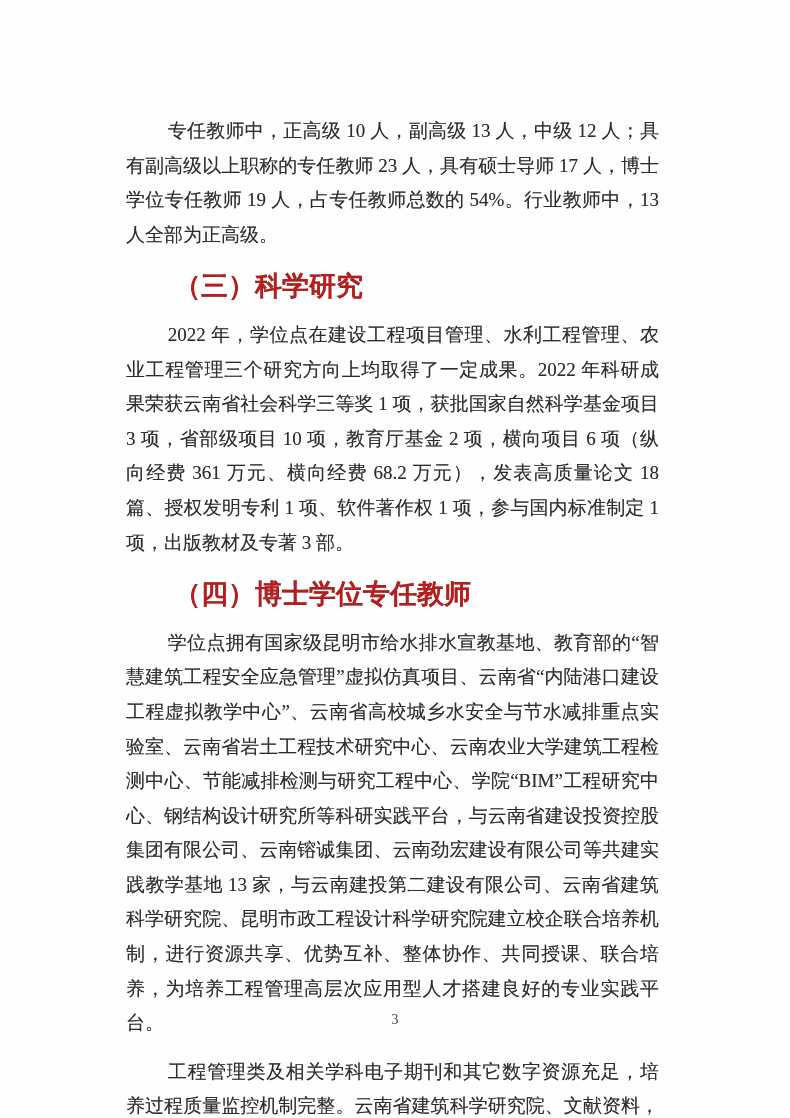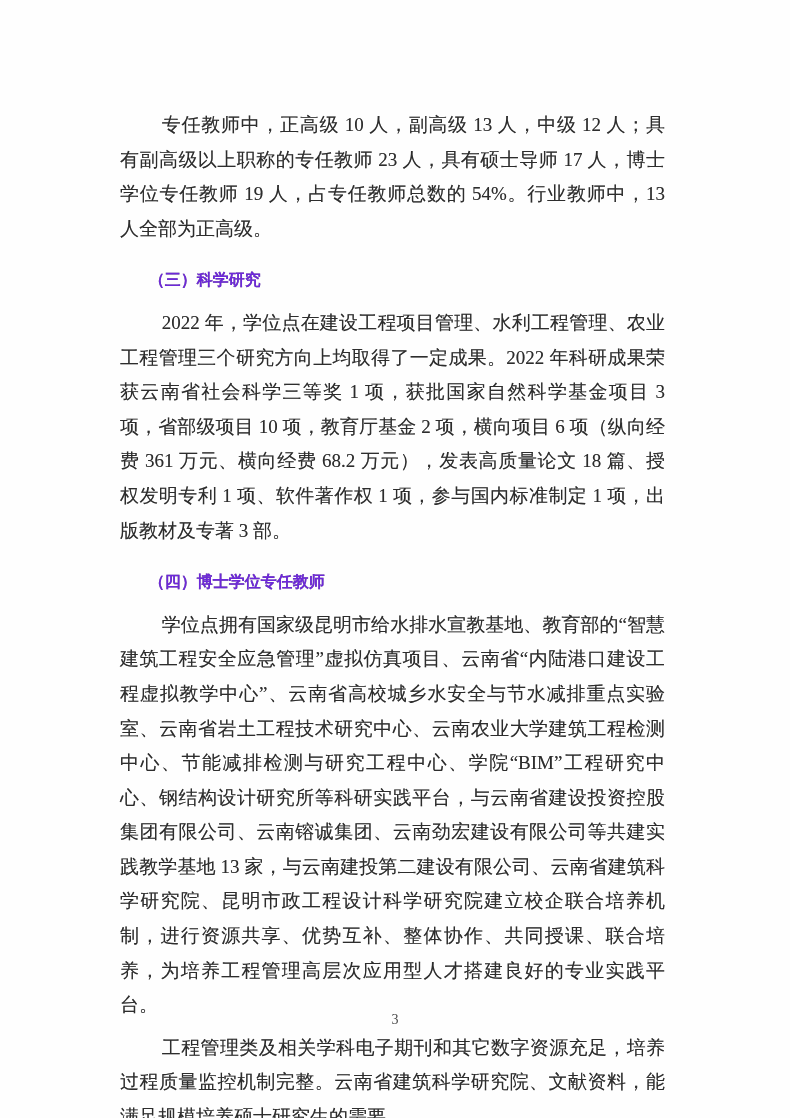--- a/index.html
+++ b/index.html
@@ -19,34 +19,34 @@
     background: #fefefe;
     overflow: hidden;
   }
   .content {
     position: absolute;
     left: 112px;
     top: 100px;
     width: 561px;
   }
   .body-para {
-    margin: 8px;
+    margin: 14px;
     font-size: 19px;
     line-height: 34.6px;
     color: #2d2d2d;
     text-align: justify;
     text-indent: 2.2em;
     text-shadow: 0 0 0.5px rgba(45,45,45,0.45);
   }
   .section-heading {
     margin: 17px 0 0 0;
-    font-size: 16px;
+    font-size: 27px;
     line-height: 34.6px;
     font-weight: 700;
-    color: #6d28d9;
+    color: #b91c1c;
     text-indent: 2.3em;
     text-shadow: 0 0 0.6px rgba(20,20,20,0.5);
   }
   .page-number {
     position: absolute;
     top: 1012px;
     left: 0;
     width: 100%;
     text-align: center;
     font-size: 14px;

